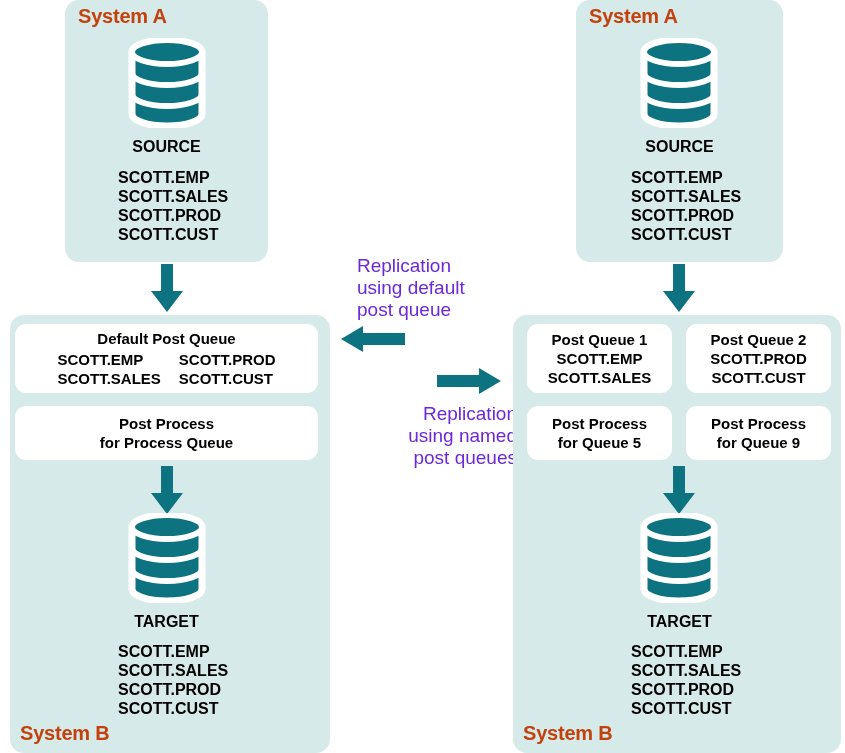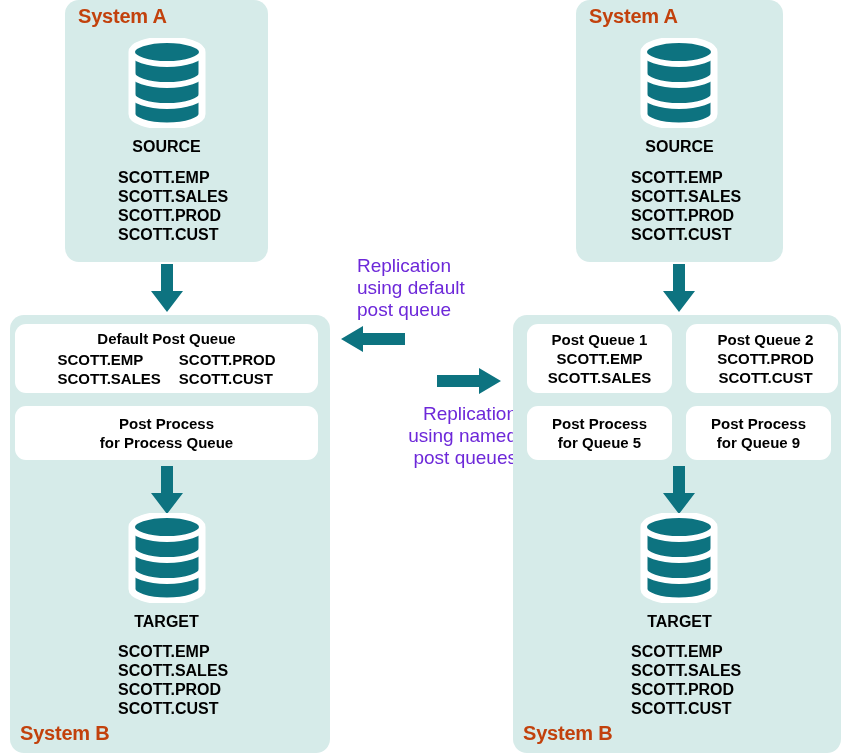--- a/index.html
+++ b/index.html
@@ -238,21 +238,21 @@
   </div>
 
   <div class="panel" style="left:513px; top:315px; width:328px; height:438px;"></div>
 
   <div class="wbox" style="left:527px; top:324px; width:145px; height:69px;">
     <div class="hdr">Post Queue 1</div>
     <div>SCOTT.EMP</div>
     <div>SCOTT.SALES</div>
   </div>
 
-  <div class="wbox" style="left:686px; top:324px; width:145px; height:69px;padding-left:7px;">
+  <div class="wbox" style="left:686px; top:324px; width:145px; height:69px;">
     <div class="hdr">Post Queue 2</div>
     <div>SCOTT.PROD</div>
     <div>SCOTT.CUST</div>
   </div>
 
   <div class="wbox" style="left:527px; top:406px; width:145px; height:54px;">
     <div>Post Process</div>
     <div>for Queue 5</div>
   </div>
 

